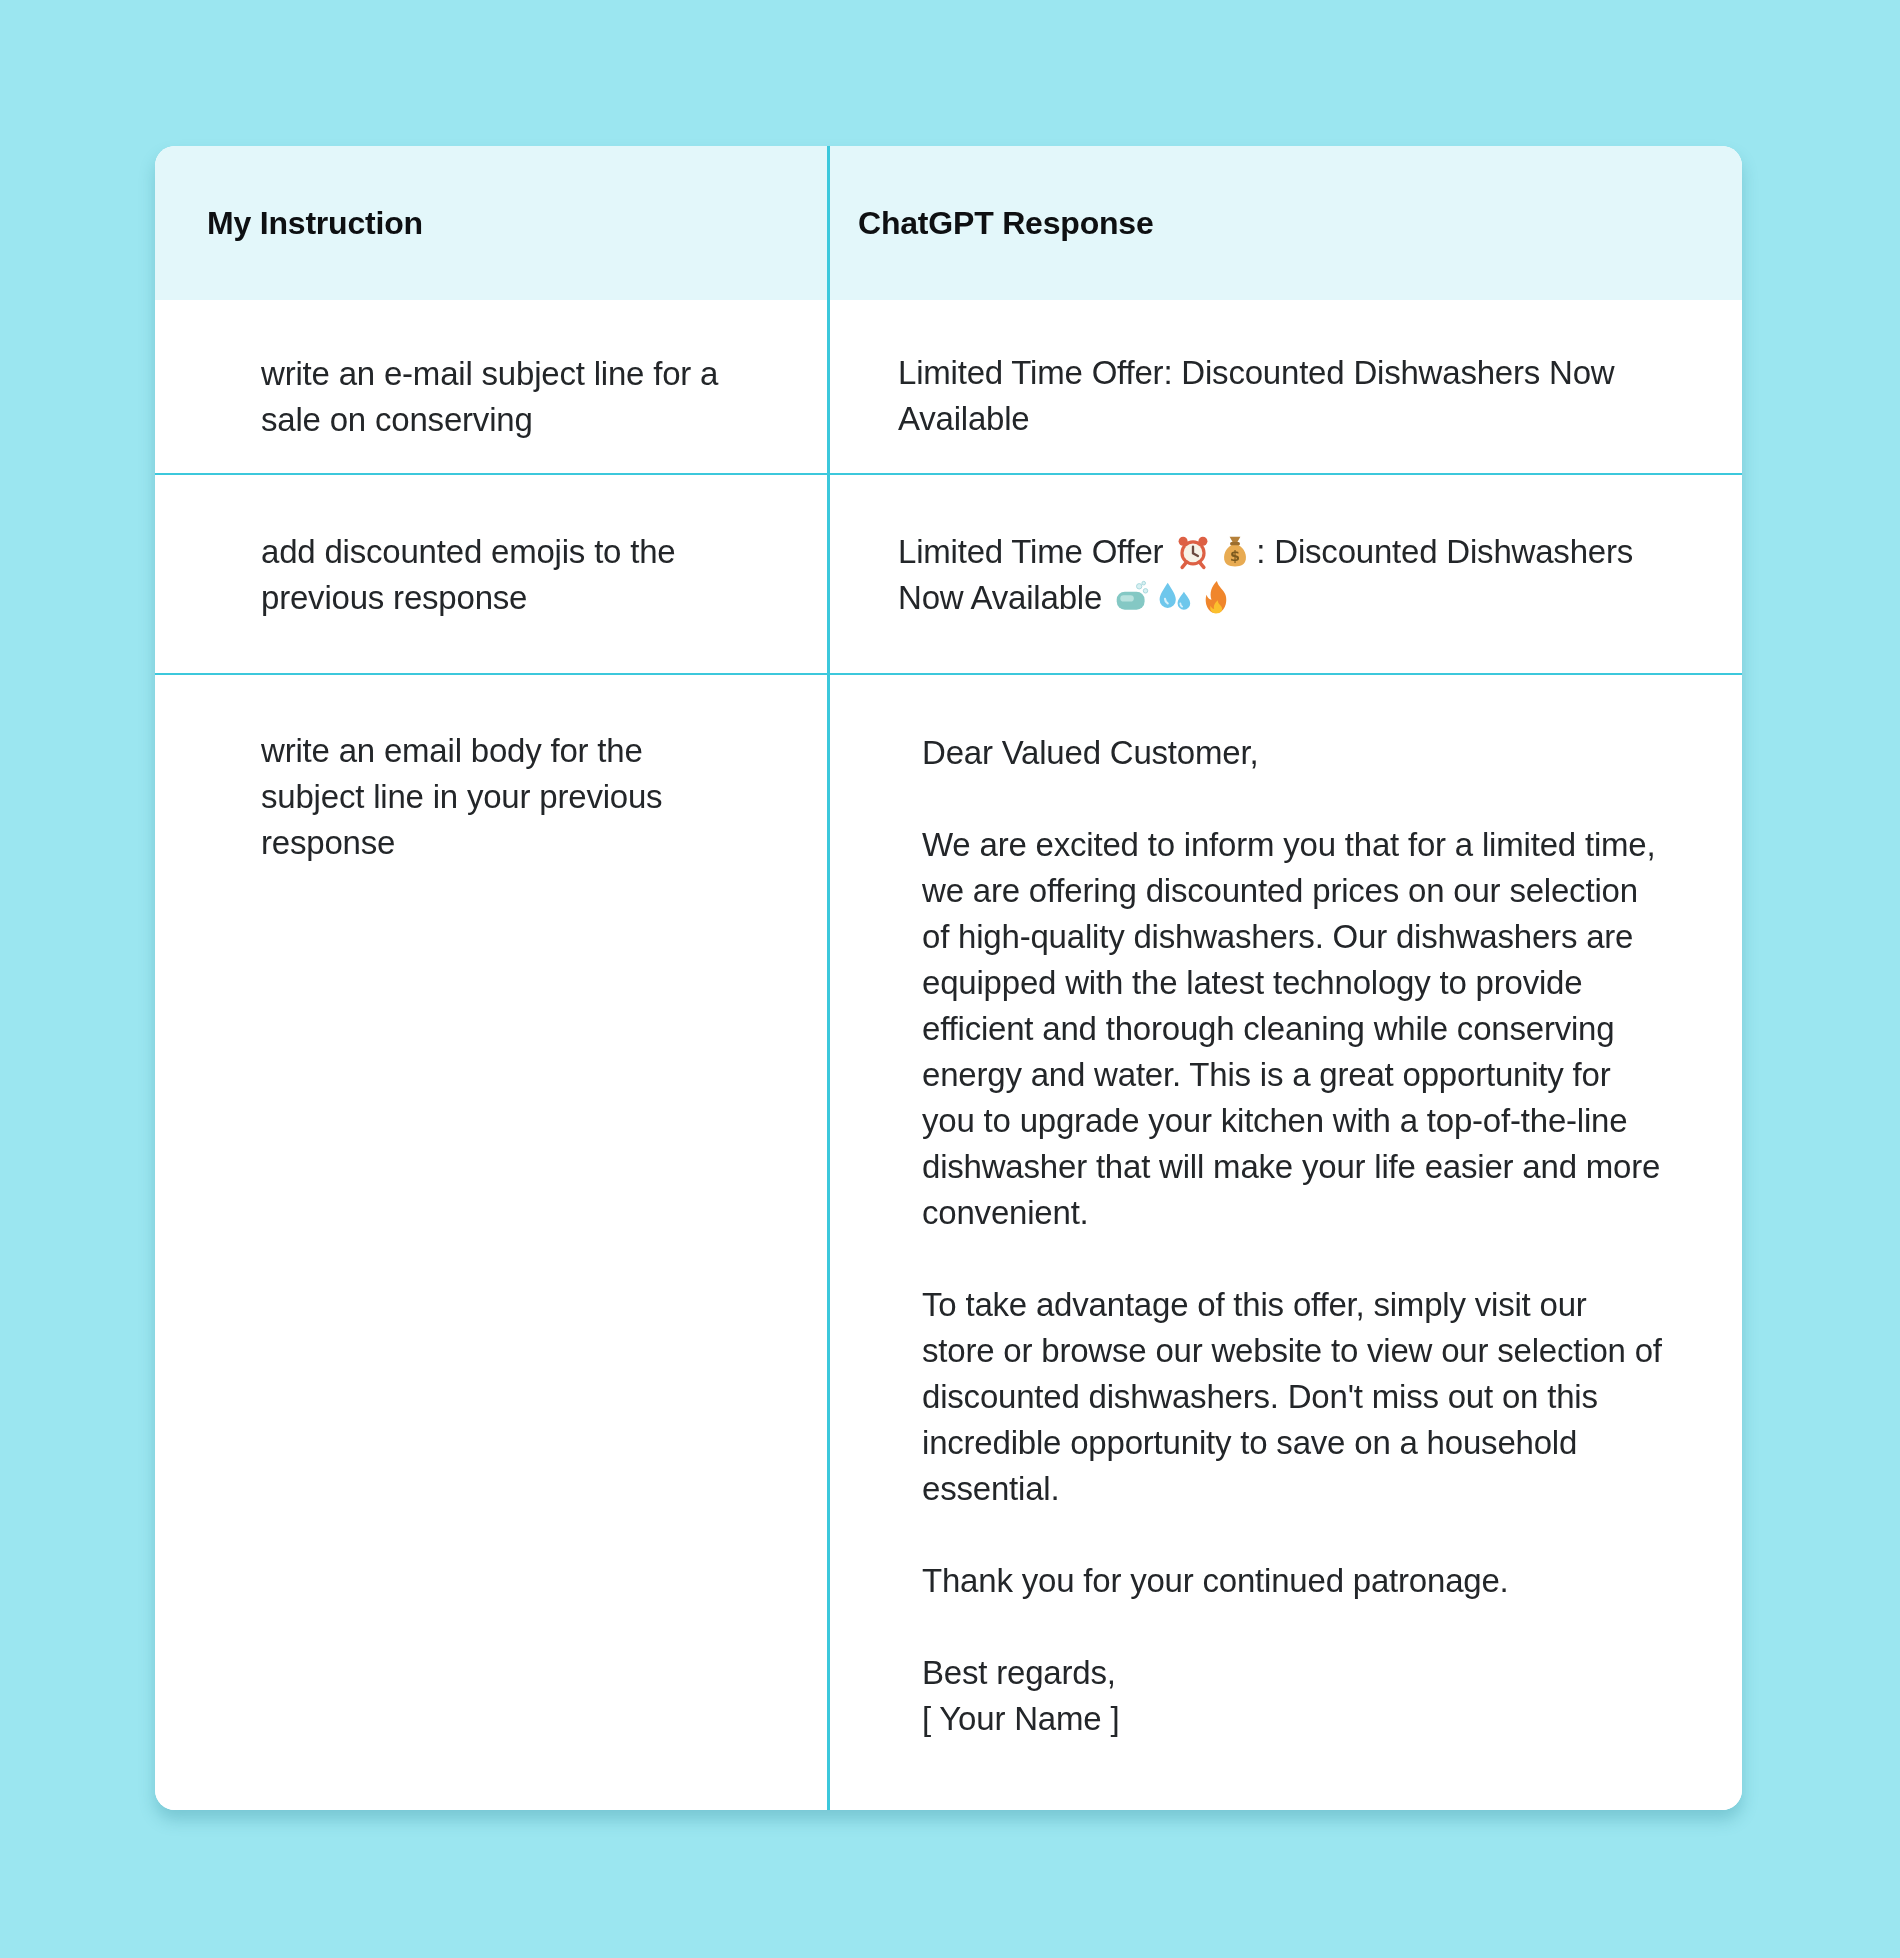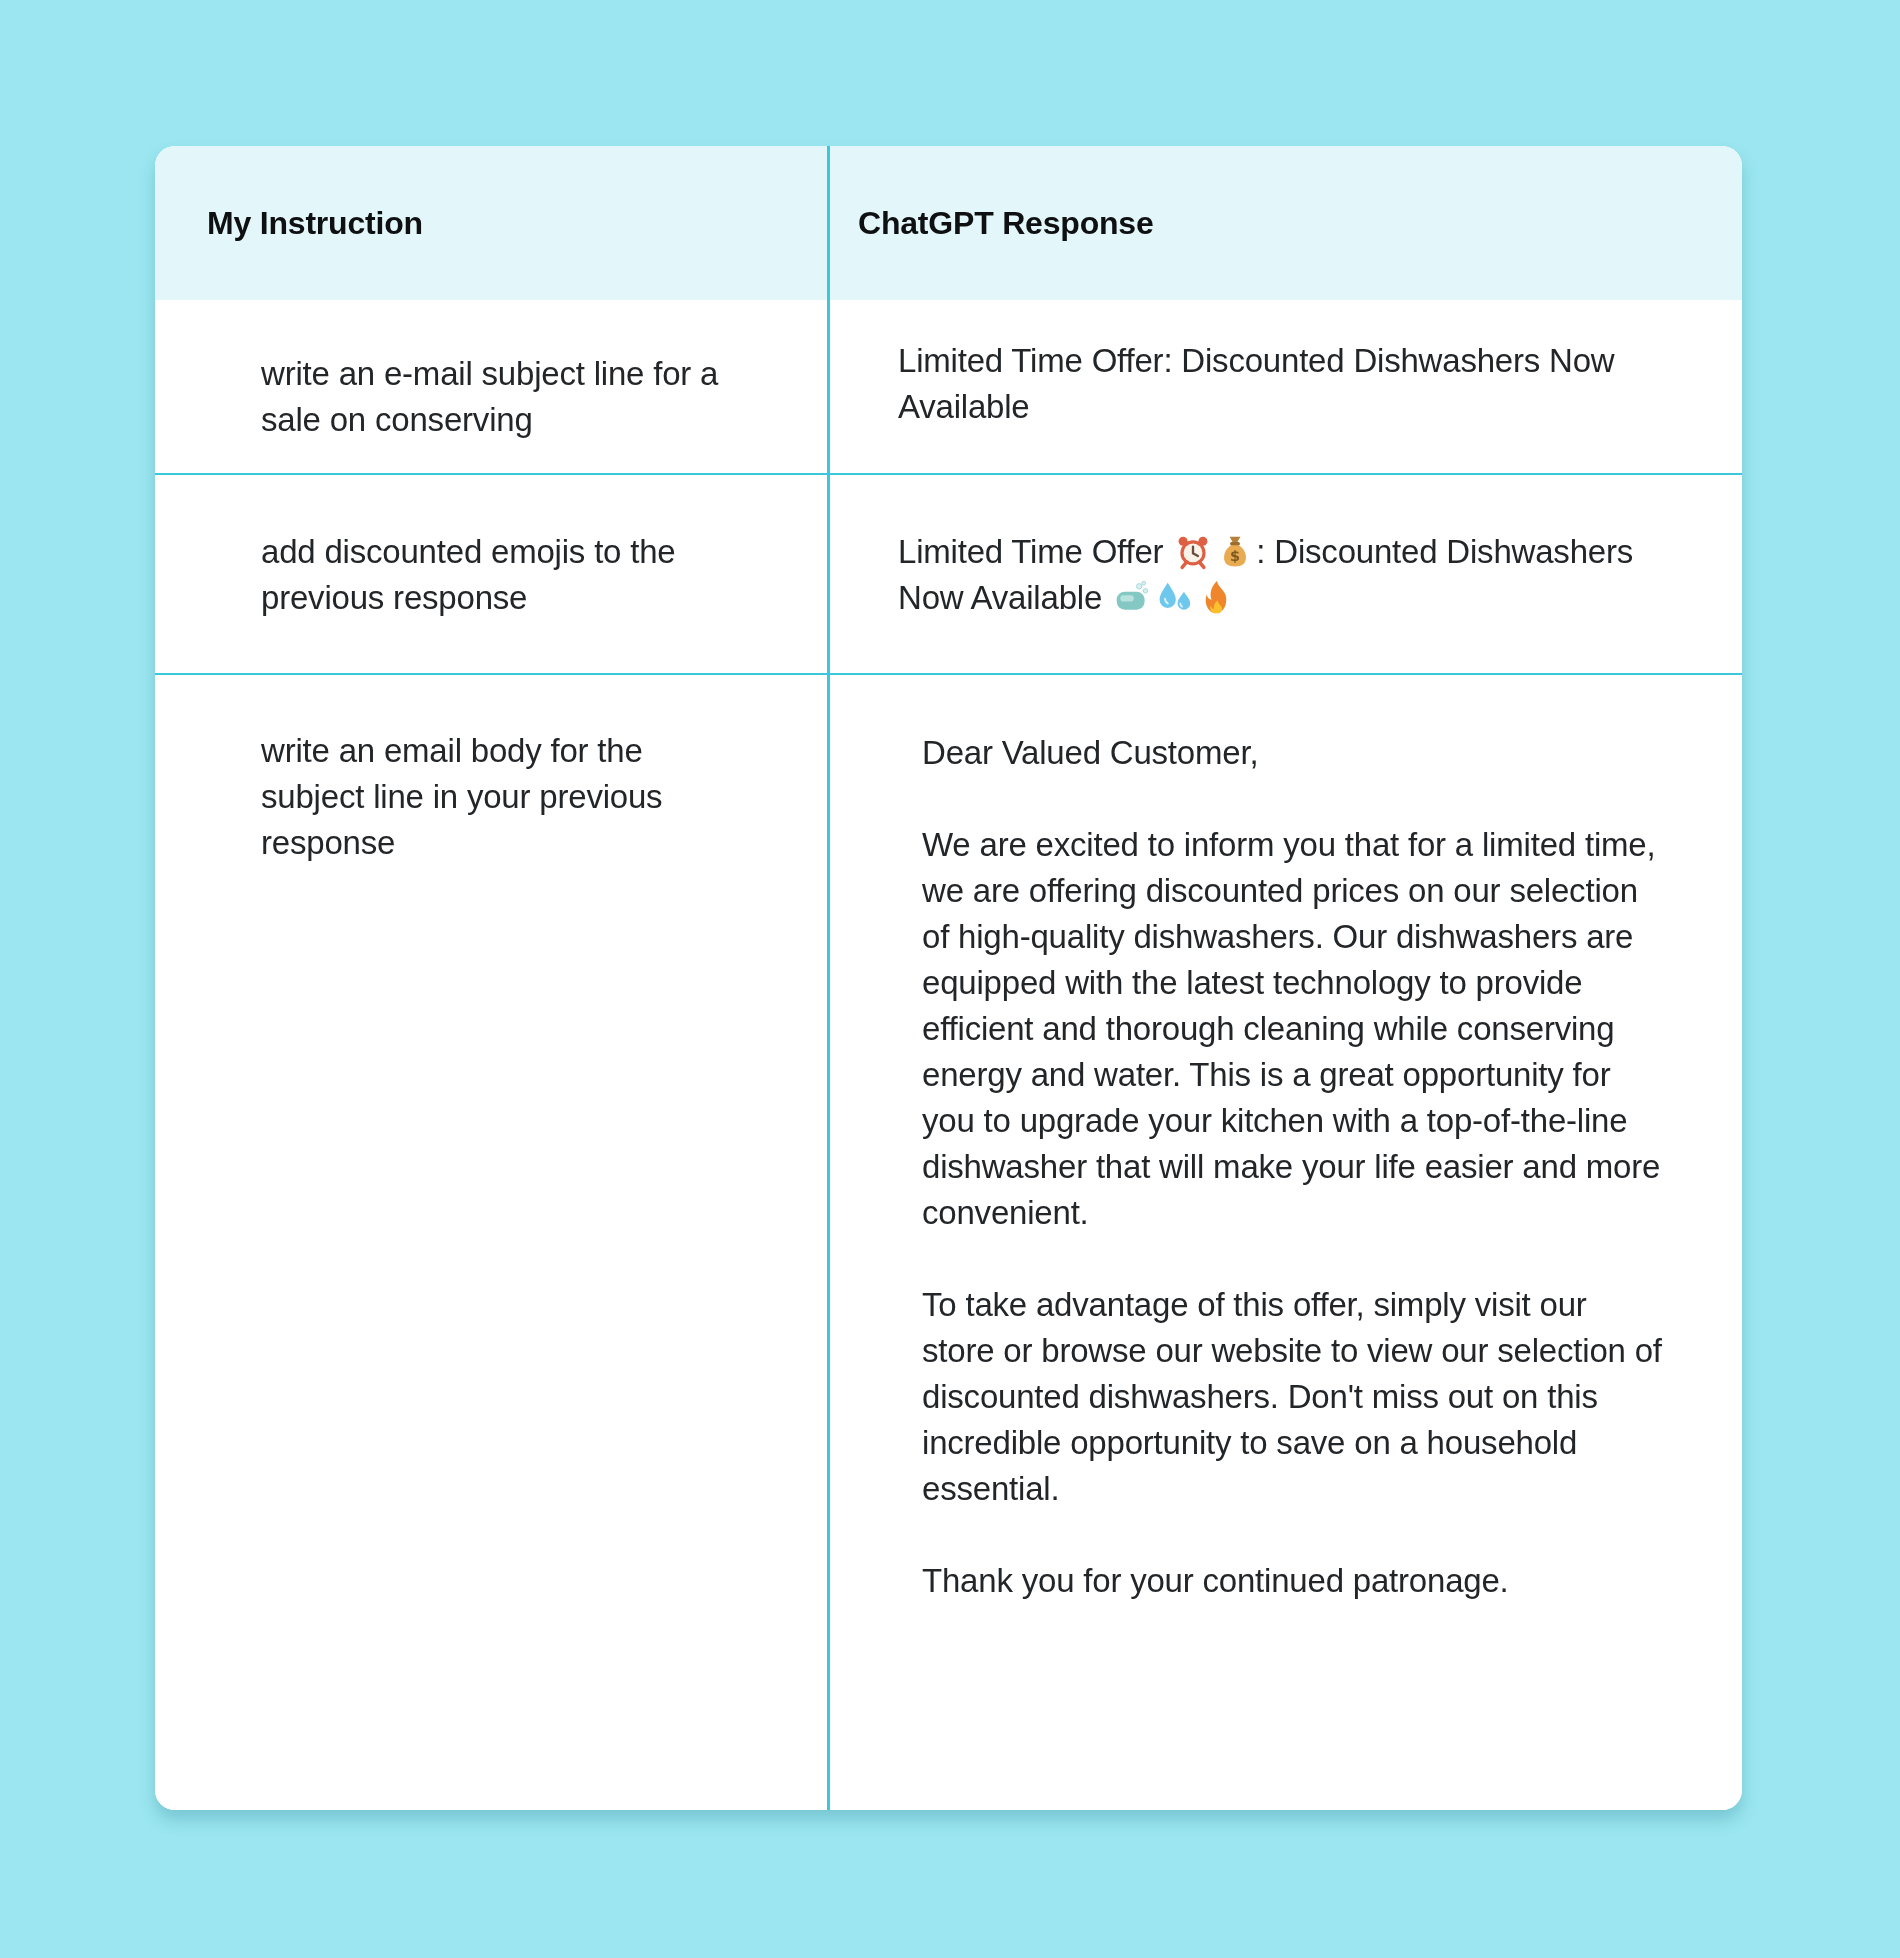--- a/index.html
+++ b/index.html
@@ -33,21 +33,21 @@
   .head .hlabel{
     font-size:32px;font-weight:700;color:var(--heading);letter-spacing:-0.2px;
   }
   .head.c1 .hlabel{padding-left:52px;}
   .head.c2 .hlabel{padding-left:28px;}
   .itxt{
     padding:51px 86px 30px 106px;
     font-size:33px;line-height:46px;letter-spacing:-0.2px;color:var(--text);
   }
   .rtxt{
-    padding:38px 91px 30px 68px;
+    padding:50px 91px 30px 68px;
     font-size:33px;line-height:46px;letter-spacing:-0.2px;color:var(--text);
   }
   .r2{padding-top:54px;}
   .r3i{padding-top:53px;}
   .r3r{padding:55px 78px 79px 68px;margin-left:24px;}
   .para{margin-bottom:46px;}
   .para:last-child{margin-bottom:0;}
   .emj{display:inline-block;margin:0 3px;}
   .emj svg{width:36px;height:36px;vertical-align:-7px;}
 </style>
@@ -114,18 +114,22 @@
           </div>
           <div class="para">
             <div>We are excited to inform you that for a limited time, we are offering discounted prices on our selection of high-quality dishwashers. Our dishwashers are equipped with the latest technology to provide efficient and thorough cleaning while conserving energy and water. This is a great opportunity for you to upgrade your kitchen with a top-of-the-line dishwasher that will make your life easier and more convenient.</div>
           </div>
           <div class="para">
             <div>To take advantage of this offer, simply visit our store or browse our website to view our selection of discounted dishwashers. Don't miss out on this incredible opportunity to save on a household essential.</div>
           </div>
           <div class="para">
             <div>Thank you for your continued patronage.</div>
           </div>
+          <div class="para">
+            <div>Best regards,</div>
+            <div>[ Your Name ]</div>
+          </div>
         </div>
     </div>
 
   </div>
 </div>
 
 
 </body></html>

